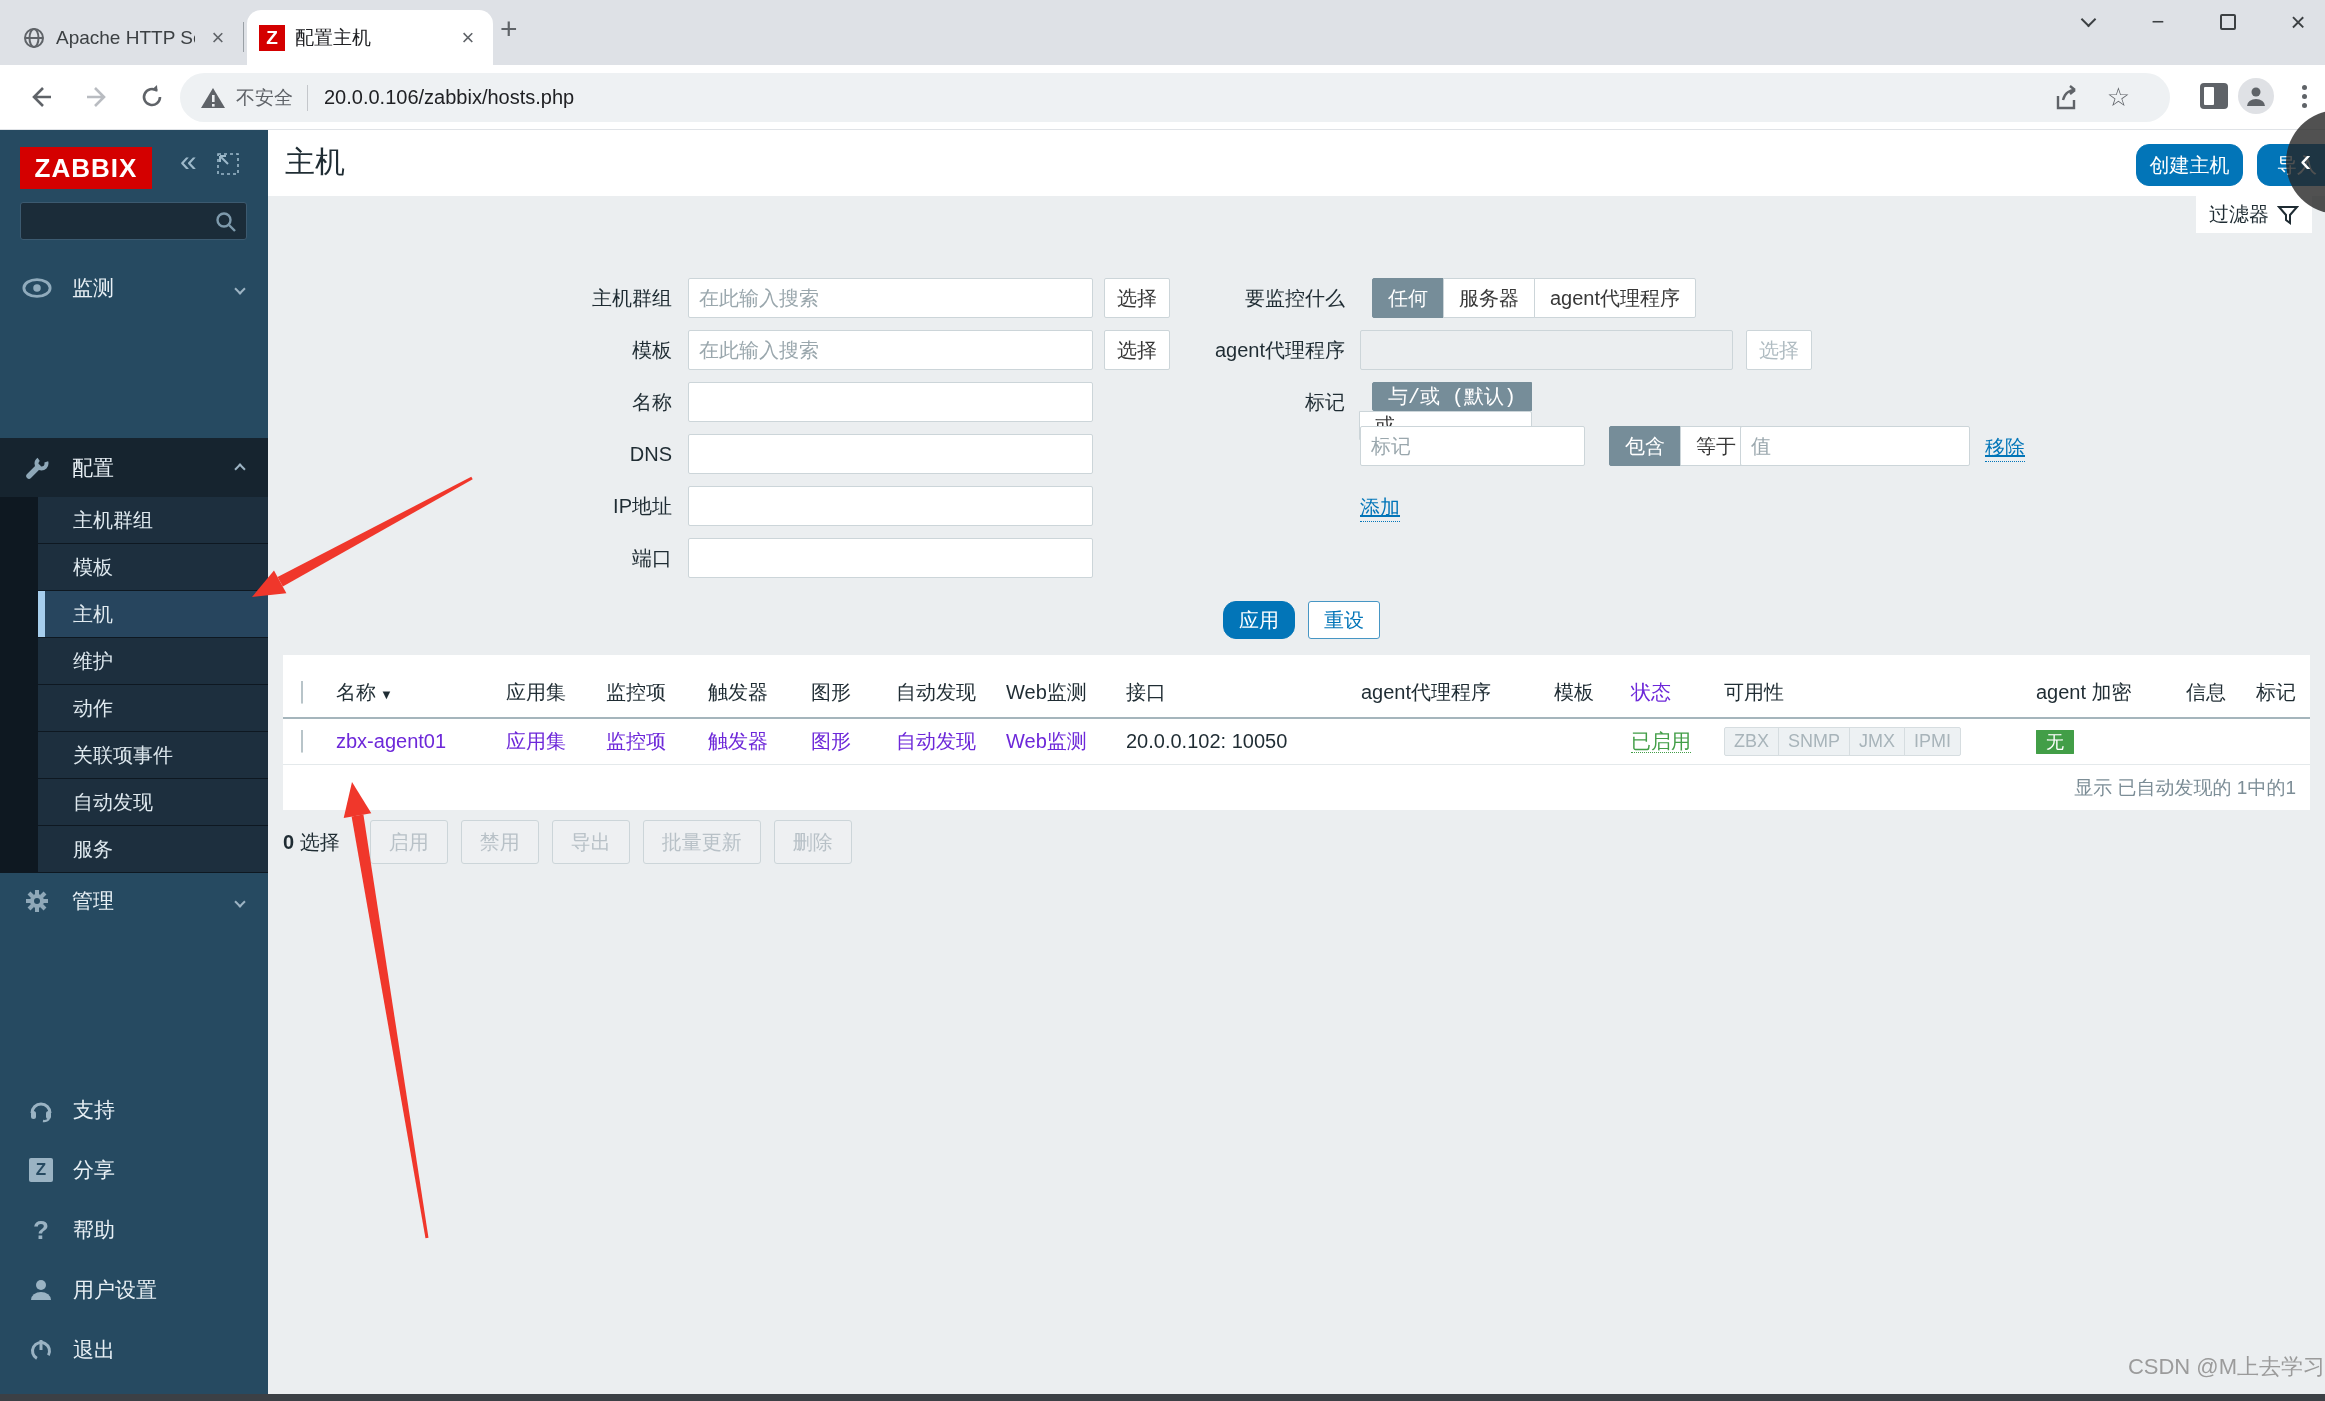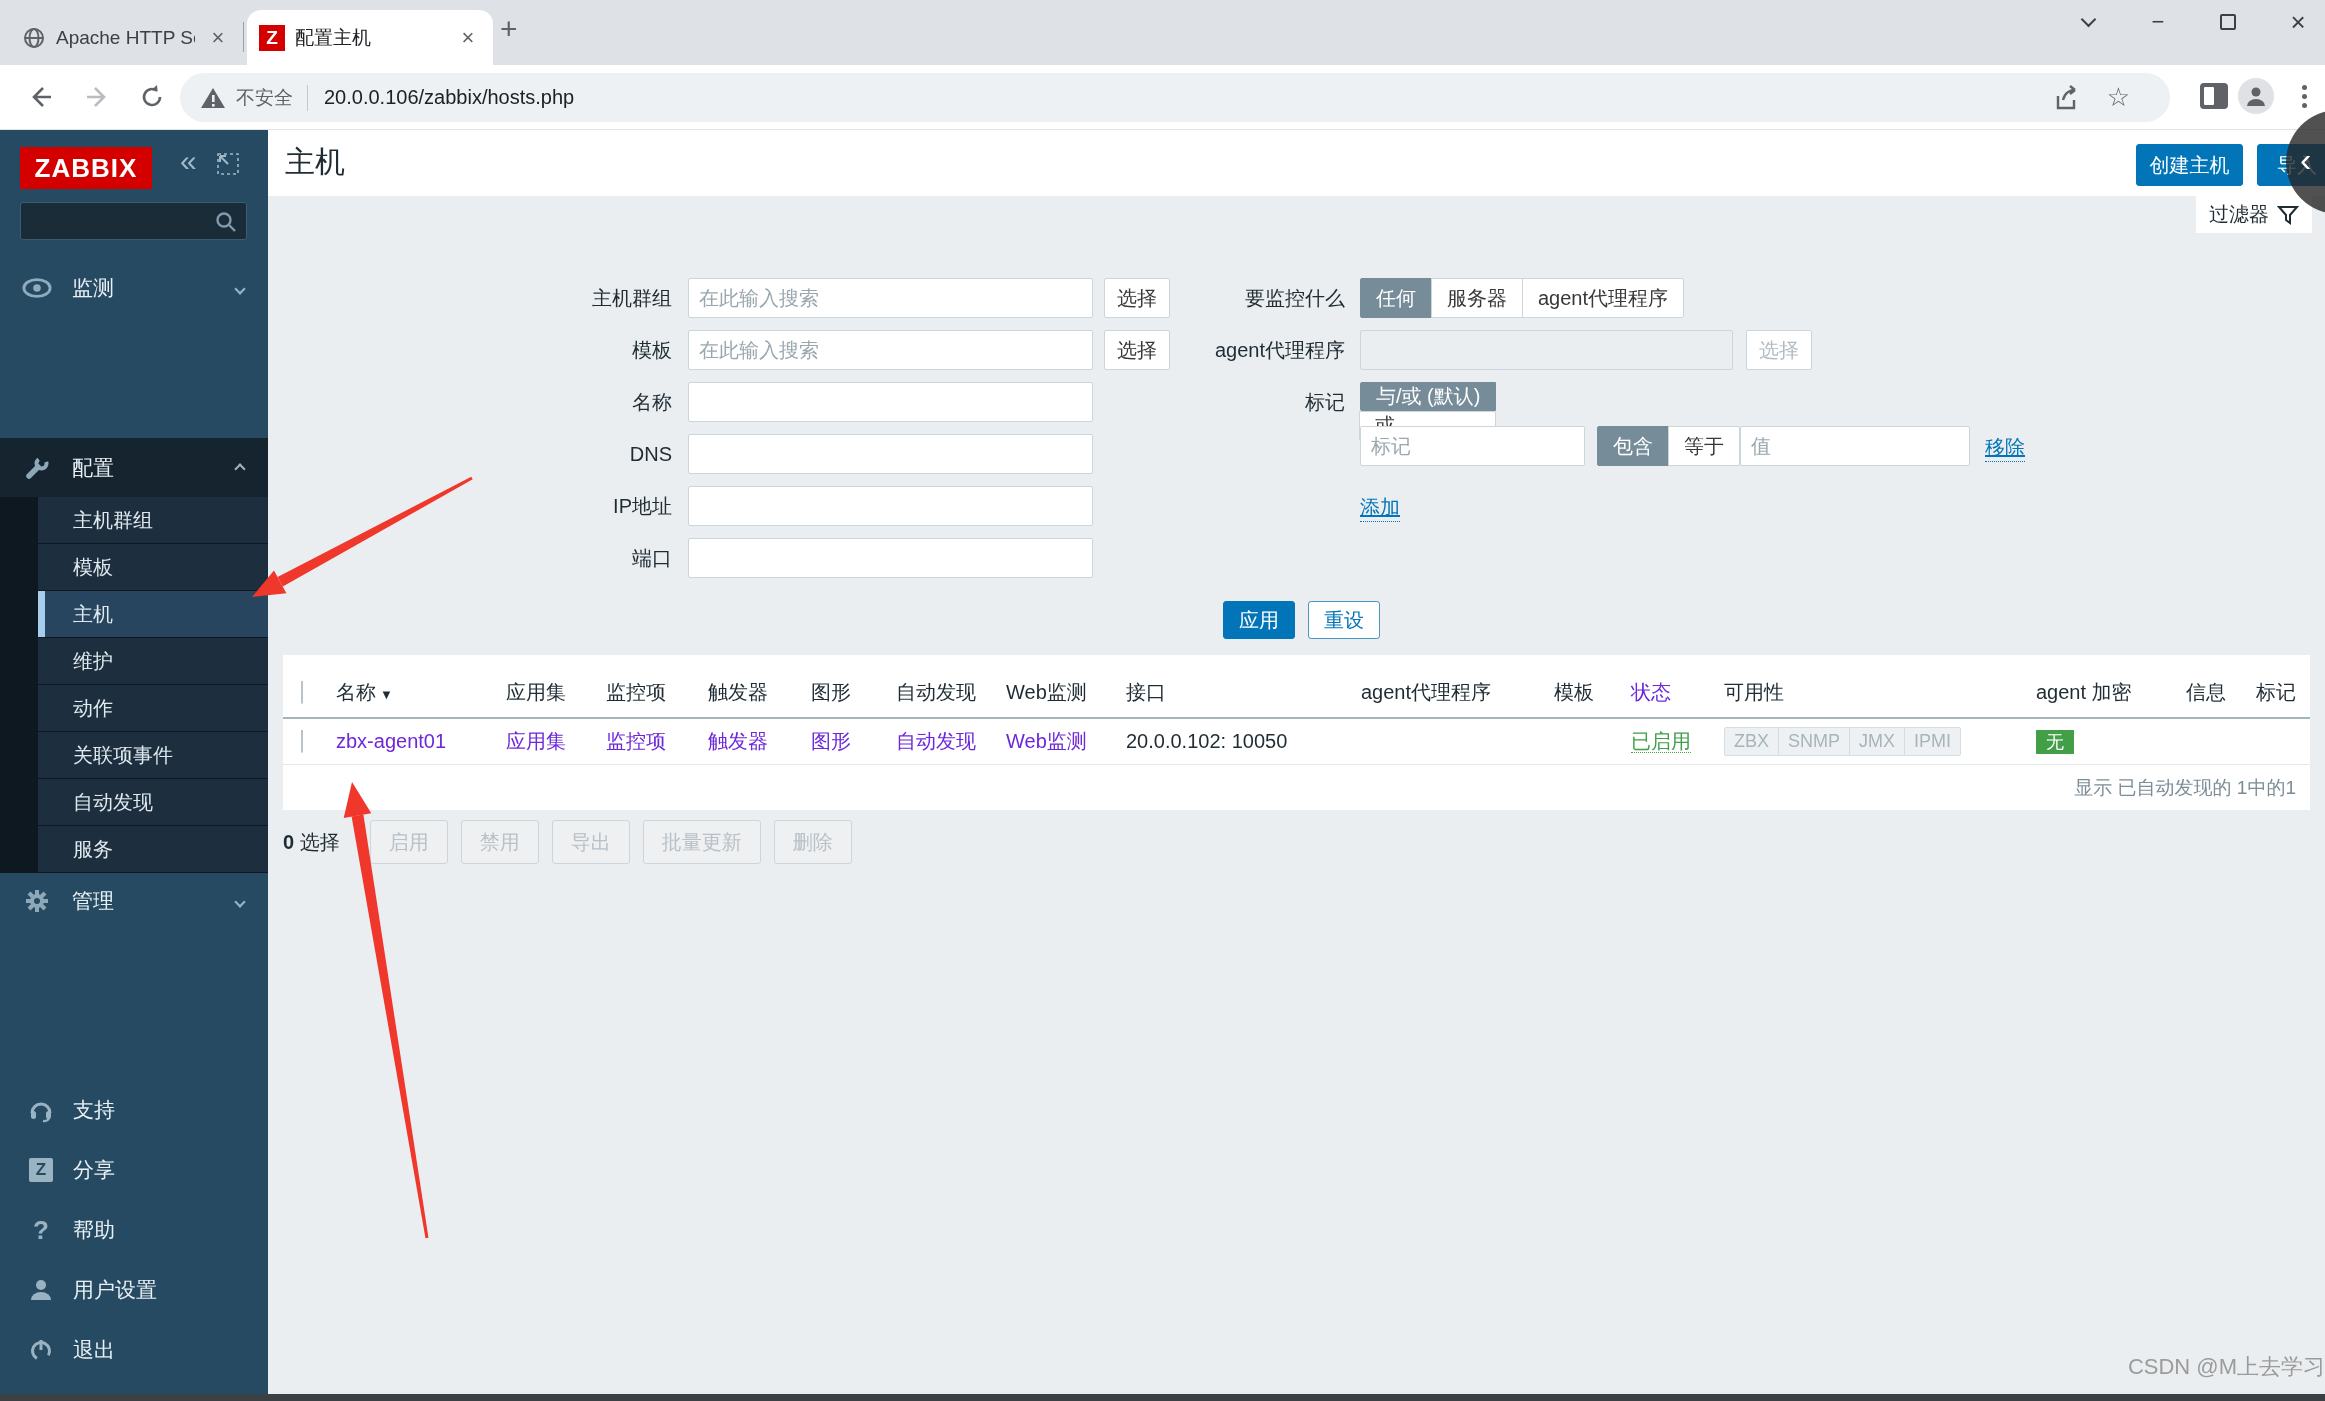--- a/index.html
+++ b/index.html
@@ -64,38 +64,38 @@
   .foot-item .ic { width:30px; margin-left:26px; display:flex; justify-content:center; }
   .foot-item .lbl { margin-left:17px; font-size:21px; }
   .zshare { width:24px; height:24px; background:#9ab3c3; color:#264a61; font-weight:bold; font-size:17px;
             display:flex; align-items:center; justify-content:center; border-radius:2px; }
   .qmark { font-size:26px; color:#9ab3c3; font-weight:bold; }
 
   
   .main { position:absolute; left:268px; top:130px; width:2057px; height:1271px; background:#ebeef0; }
   .page-head { position:absolute; left:0; top:0; width:2057px; height:66px; background:#ffffff; }
   .page-title { position:absolute; left:17px; top:12px; font-size:30px; color:#1f2c33; }
-  .btn-blue { background:#0275b8; color:#fff; border:1px solid #0275b8; border-radius:3px; font-size:20px;
+  .btn-blue { background:#0275b8; color:#fff; border:1px solid #0275b8; border-radius:13px; font-size:20px;
               font-family:inherit; }
   .btn-outline { background:#fff; color:#0275b8; border:1px solid #4796c4; border-radius:3px; font-size:20px; font-family:inherit; }
   .filter-tab { position:absolute; left:1928px; top:66px; width:116px; height:37px; background:#ffffff;
                 display:flex; align-items:center; justify-content:center; gap:8px; font-size:20px; color:#1f2c33; }
   .fpanel { position:absolute; left:0; top:66px; width:2057px; height:459px; background:#ebeef0; }
   .flabel { position:absolute; font-size:20px; color:#1f2c33; text-align:right; width:234px; line-height:40px; }
   .finput { position:absolute; height:40px; border:1px solid #ccd5d9; border-radius:2px; background:#fff;
             font-size:20px; color:#1f2c33; padding:0 10px; font-family:inherit; }
   .finput::placeholder { color:#9aa7ad; }
   .finput:disabled { background:#ebeef0; }
   .btn-sel { position:absolute; height:40px; background:#fff; border:1px solid #ccd5d9; border-radius:2px;
              color:#383838; font-size:20px; font-family:inherit; }
   .btn-sel:disabled { color:#b0bcc2; }
   .seg { position:absolute; display:flex; height:40px; }
   .seg span { display:flex; align-items:center; padding:0 15px; background:#fff; border:1px solid #ccd5d9;
               margin-left:-1px; font-size:20px; color:#383838; }
-  .seg span:first-child { border-radius:2px 0 0 2px; margin-left:0; }
+  .seg span:first-child { border-radius:2px 0 0 2px; margin-left:12px;font-family:Liberation Mono, monospace; }
   .seg span:last-child { border-radius:0 2px 2px 0; }
   .seg span.on { background:#768d99; border-color:#768d99; color:#fff; }
   .dlink { color:#0275b8; font-size:20px; border-bottom:1px dotted #0275b8; }
   .divline { position:absolute; left:317px; top:463px; width:1435px; height:1px; background:#d5dbde; }
 
   .card { position:absolute; left:15px; top:525px; width:2027px; height:155px; background:#fff; padding-top:12px; }
   .trow { display:flex; align-items:center; }
   .trow.head { height:52px; border-bottom:2px solid #a5b5bc; color:#1f2c33; font-size:20px; }
   .trow.data { height:46px; border-bottom:1px solid #e4e9eb; font-size:20px; }
   .cell { padding-left:6px; white-space:nowrap; overflow:hidden; }

